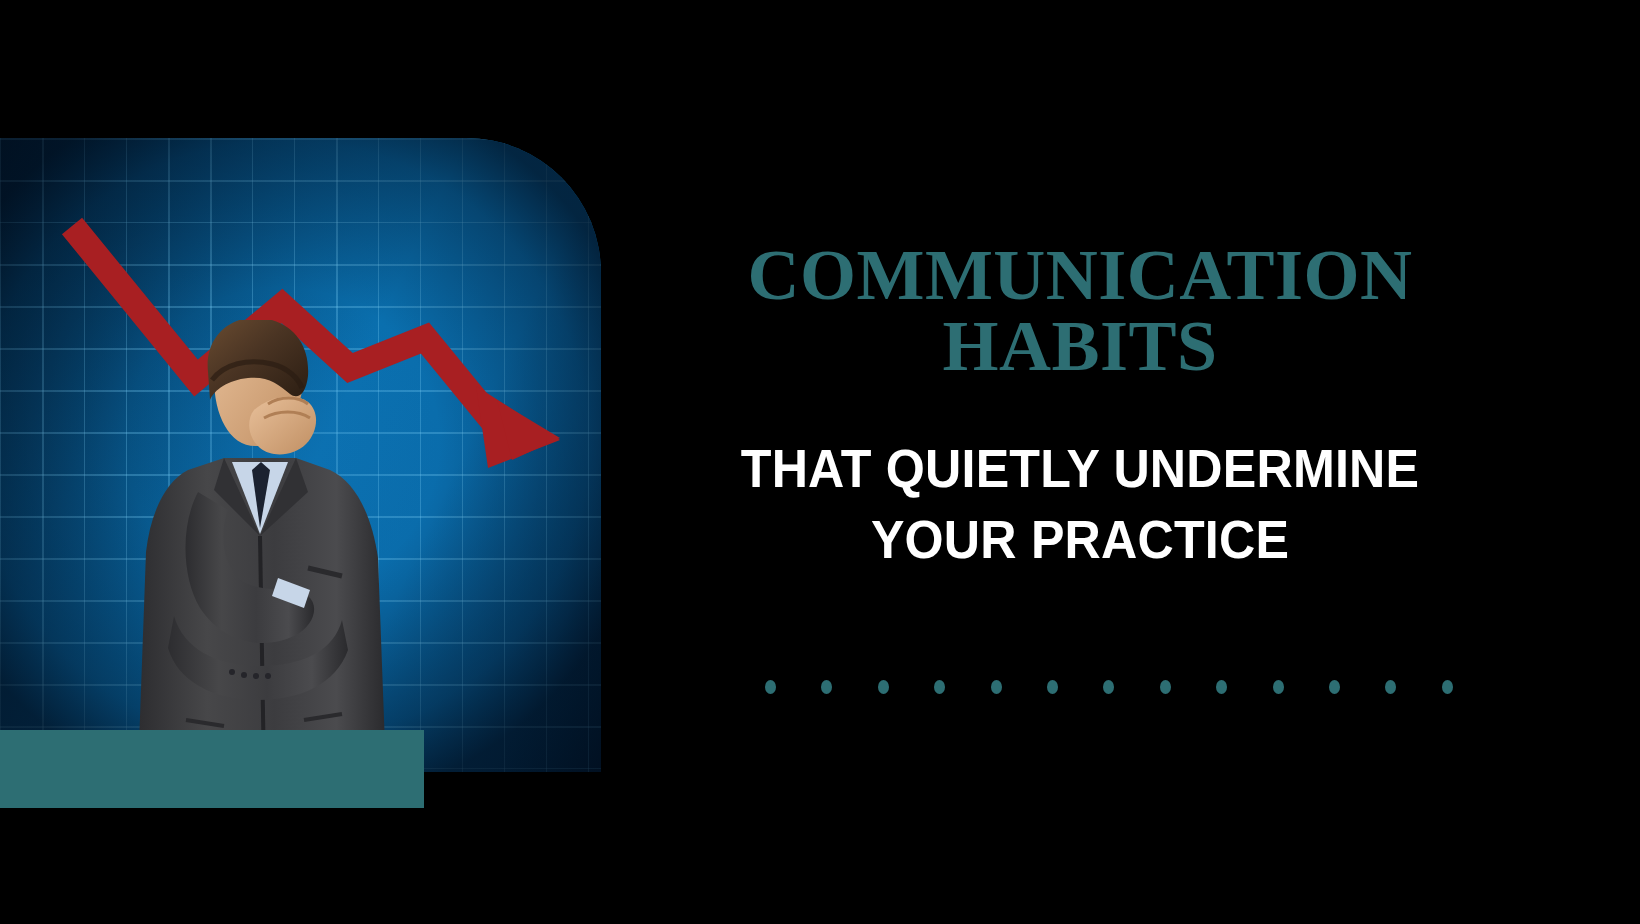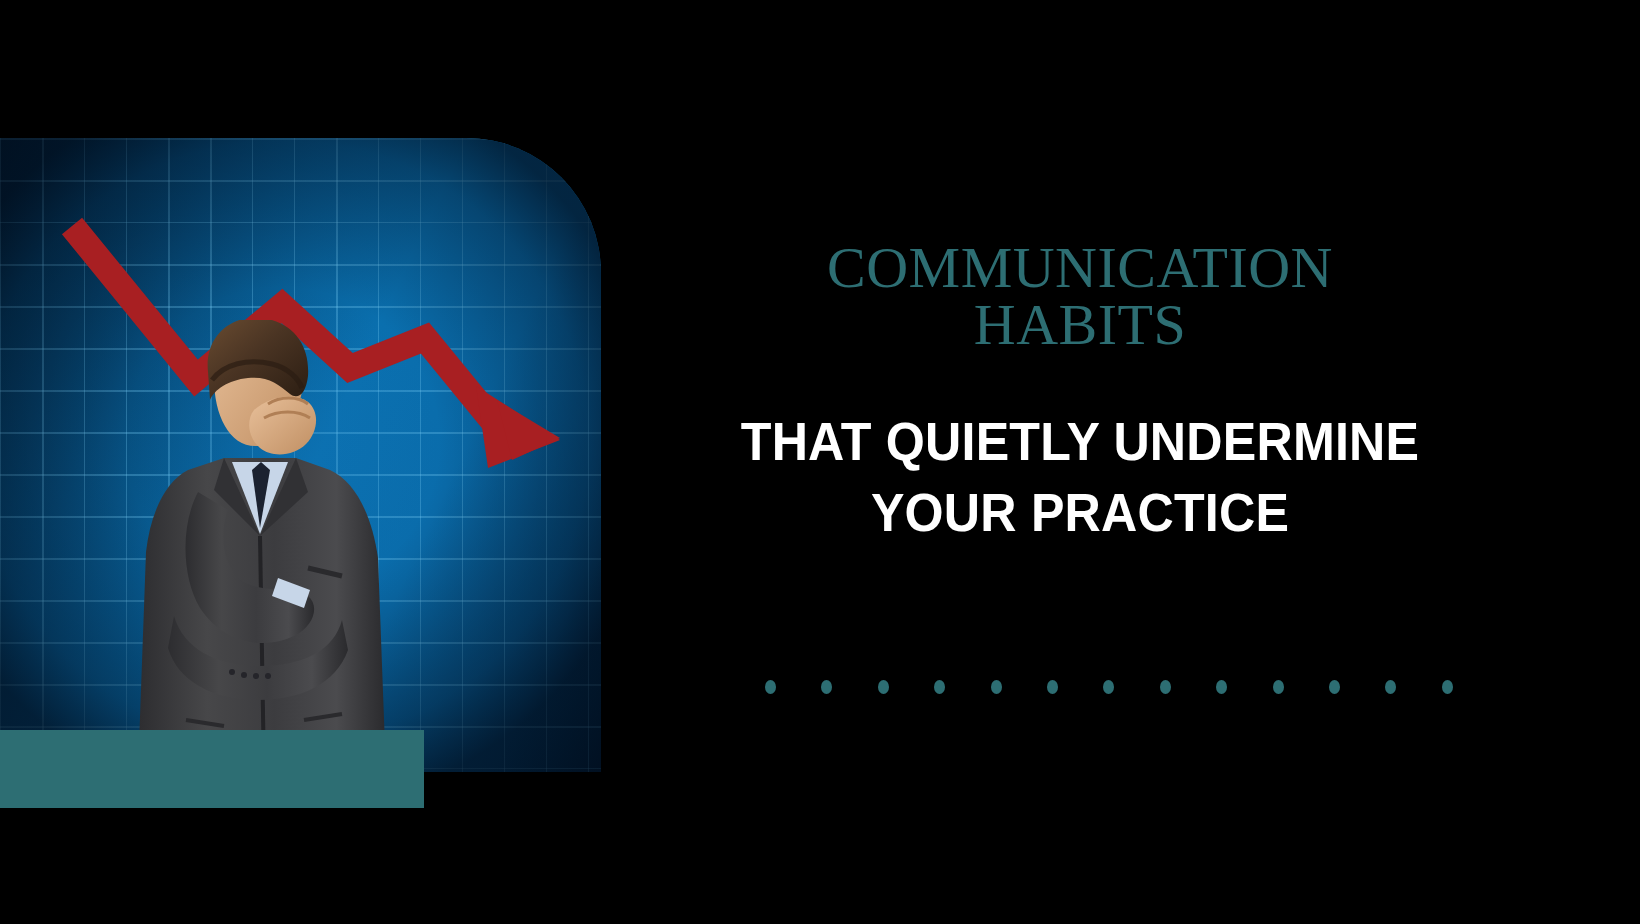--- a/index.html
+++ b/index.html
@@ -96,22 +96,22 @@
   
   .text-block {
     position: absolute;
     left: 620px;
     top: 240px;
     width: 920px;
     text-align: center;
   }
   .headline {
     font-family: "Liberation Serif", serif;
-    font-weight: normal;
-    font-size: 58px;
+    font-weight: bold;
+    font-size: 72px;
     line-height: 0.98;
     letter-spacing: 0.5px;
     margin: 0;
     white-space: pre-line;
   }
   .subhead {
     font-family: "Liberation Sans", sans-serif;
     font-weight: bold;
     font-size: 54px;
     line-height: 1.32;

